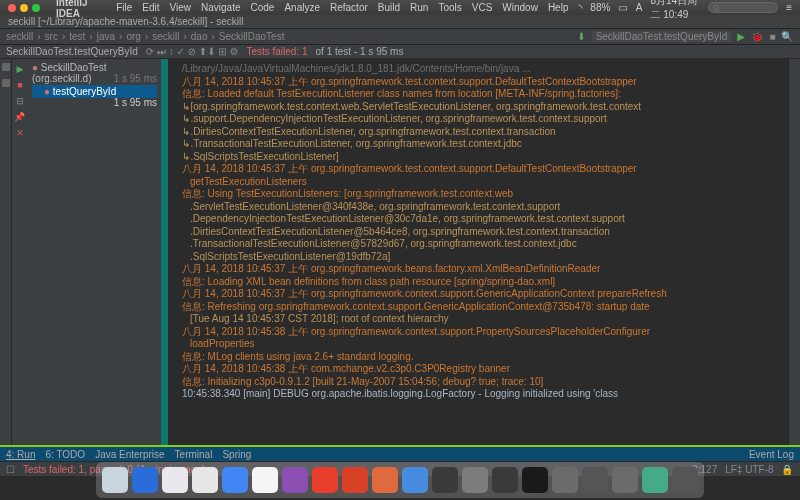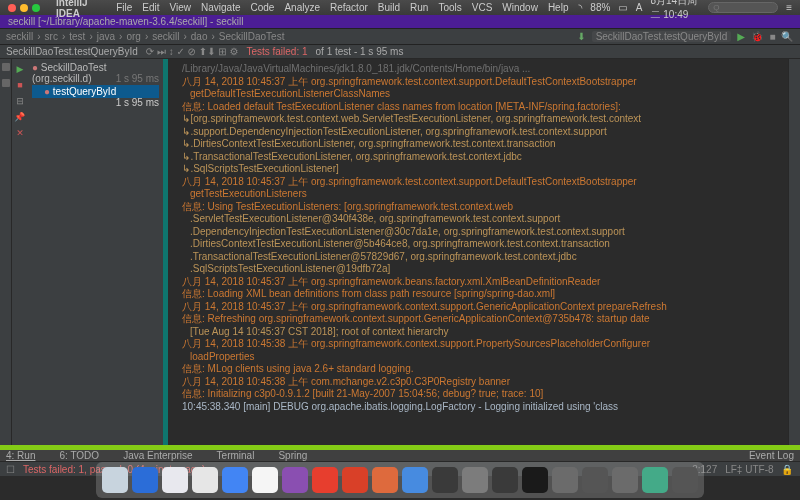--- a/index.html
+++ b/index.html
@@ -3,42 +3,42 @@
 <meta charset="utf-8">
 <style>
 *{margin:0;padding:0;box-sizing:border-box;font-family:-apple-system,sans-serif;font-size:10px}
 body{background:#2b2b2b;color:#bbb;width:800px;height:500px;overflow:hidden;position:relative}
 .mb{height:15px;background:linear-gradient(#4a4a4a,#3a3a3a);display:flex;align-items:center;padding:0 8px;font-size:9px;color:#ccc;gap:10px}
 .mb .btns{display:flex;gap:4px;margin-right:6px}
 .mb .btns span{width:8px;height:8px;border-radius:50%}
 .mb .title{font-weight:bold}
 .mb .right{margin-left:auto;display:flex;gap:8px;align-items:center}
 .mb input{width:70px;background:#555;border:1px solid #666;border-radius:8px;padding:0 4px;color:#ccc;font-size:8px}
-.tab{height:14px;background:#4c1d95;display:flex;align-items:center;padding:0 8px;font-size:9px;color:#aaa;border-bottom:1px solid #222}
+.tab{height:14px;background:#404040;display:flex;align-items:center;padding:0 8px;font-size:9px;color:#aaa;border-bottom:1px solid #222}
 .bc{height:16px;background:#3c3f41;display:flex;align-items:center;padding:0 6px;font-size:9px;color:#aaa;gap:4px;border-bottom:1px solid #222}
 .bc span{color:#888}
 .bc .right{margin-left:auto;display:flex;gap:6px;align-items:center}
 .run{height:14px;background:#3c3f41;display:flex;align-items:center;padding:0 6px;font-size:9px;color:#aaa;border-bottom:1px solid #282828;gap:8px}
 .run .fail{color:#d66}
 .main{display:flex;height:386px}
 .sb{width:12px;background:#3c3f41;border-right:1px solid #282828;display:flex;flex-direction:column;align-items:center;padding-top:4px;gap:8px}
 .sb span{width:8px;height:8px;background:#666;border-radius:1px}
 .tool{width:16px;background:#3c3f41;display:flex;flex-direction:column;align-items:center;padding-top:4px;gap:4px}
 .tool span{width:12px;height:12px;display:flex;align-items:center;justify-content:center;font-size:9px}
-.tree{width:140px;background:#3c3f41;border-right:5px solid #0f766e;padding:2px 4px;font-size:8.5px}
+.tree{width:140px;background:#3c3f41;border-right:7px solid #0f766e;padding:2px 4px;font-size:8.5px}
 .tree .n{padding:1px 0;color:#bbb}
 .tree .sel{background:#0d5a8e;color:#fff}
 .con{flex:1;background:#2b2b2b;padding:4px 14px;font-family:Menlo,monospace;font-size:8.5px;line-height:1.25;overflow:hidden}
 .con .p{color:#707070}
 .con .ts{color:#cc7832}
 .con .info{color:#cc7832}
 .con .y{color:#bc9458}
 .con .w{color:#a9b7c6}
 .rb{width:12px;background:#3c3f41;border-left:1px solid #282828}
-.bot{height:16px;background:#404040;display:flex;align-items:center;padding:0 6px;font-size:9px;color:#aaa;border-top:5px solid #84cc16;gap:24px}
+.bot{height:16px;background:#0c4a6e;display:flex;align-items:center;padding:0 6px;font-size:9px;color:#aaa;border-top:2px solid #84cc16;gap:10px}
 .bot .r{margin-left:auto}
 .stat{height:15px;background:#3c3f41;display:flex;align-items:center;padding:0 6px;font-size:9px;color:#888;border-top:1px solid #282828;gap:8px}
 .stat .r{margin-left:auto;display:flex;gap:8px}
 .stat .red{color:#d66}
 .dock{position:absolute;bottom:2px;left:50%;transform:translateX(-50%);height:36px;background:rgba(200,200,200,.25);border-radius:6px;display:flex;align-items:center;padding:0 6px;gap:4px}
 .dock span{width:26px;height:26px;border-radius:5px;display:inline-block}
 </style>
 </head>
 <body>
 
@@ -122,21 +122,20 @@
 <span style="color:#888">📌</span>
 <span style="color:#c55">✕</span>
 </div>
 <div class="tree">
 <div class="n"><span style="color:#c77">●</span> <span>SeckillDaoTest (org.seckill.d)</span> <span style="color:#777;float:right">1 s 95 ms</span></div>
 <div class="n sel" style="padding-left:12px"><span style="color:#c77">●</span> <span>testQueryById</span> <span style="float:right;color:#ccc">1 s 95 ms</span></div>
 </div>
 <div class="con">
 <div class="p">/Library/Java/JavaVirtualMachines/jdk1.8.0_181.jdk/Contents/Home/bin/java ...</div>
 <div class="ts">八月 14, 2018 10:45:37 上午 org.springframework.test.context.support.DefaultTestContextBootstrapper</div>
-<div class="ts" style="padding-left:8px">getDefaultTestExecutionListenerClassNames</div>
 <div class="info">信息: Loaded default TestExecutionListener class names from location [META-INF/spring.factories]:</div>
 <div class="y">↳[org.springframework.test.context.web.ServletTestExecutionListener, org.springframework.test.context</div>
 <div class="y">↳.support.DependencyInjectionTestExecutionListener, org.springframework.test.context.support</div>
 <div class="y">↳.DirtiesContextTestExecutionListener, org.springframework.test.context.transaction</div>
 <div class="y">↳.TransactionalTestExecutionListener, org.springframework.test.context.jdbc</div>
 <div class="y">↳.SqlScriptsTestExecutionListener]</div>
 <div class="ts">八月 14, 2018 10:45:37 上午 org.springframework.test.context.support.DefaultTestContextBootstrapper</div>
 <div class="ts" style="padding-left:8px">getTestExecutionListeners</div>
 <div class="info">信息: Using TestExecutionListeners: [org.springframework.test.context.web</div>
 <div class="y" style="padding-left:8px">.ServletTestExecutionListener@340f438e, org.springframework.test.context.support</div>

